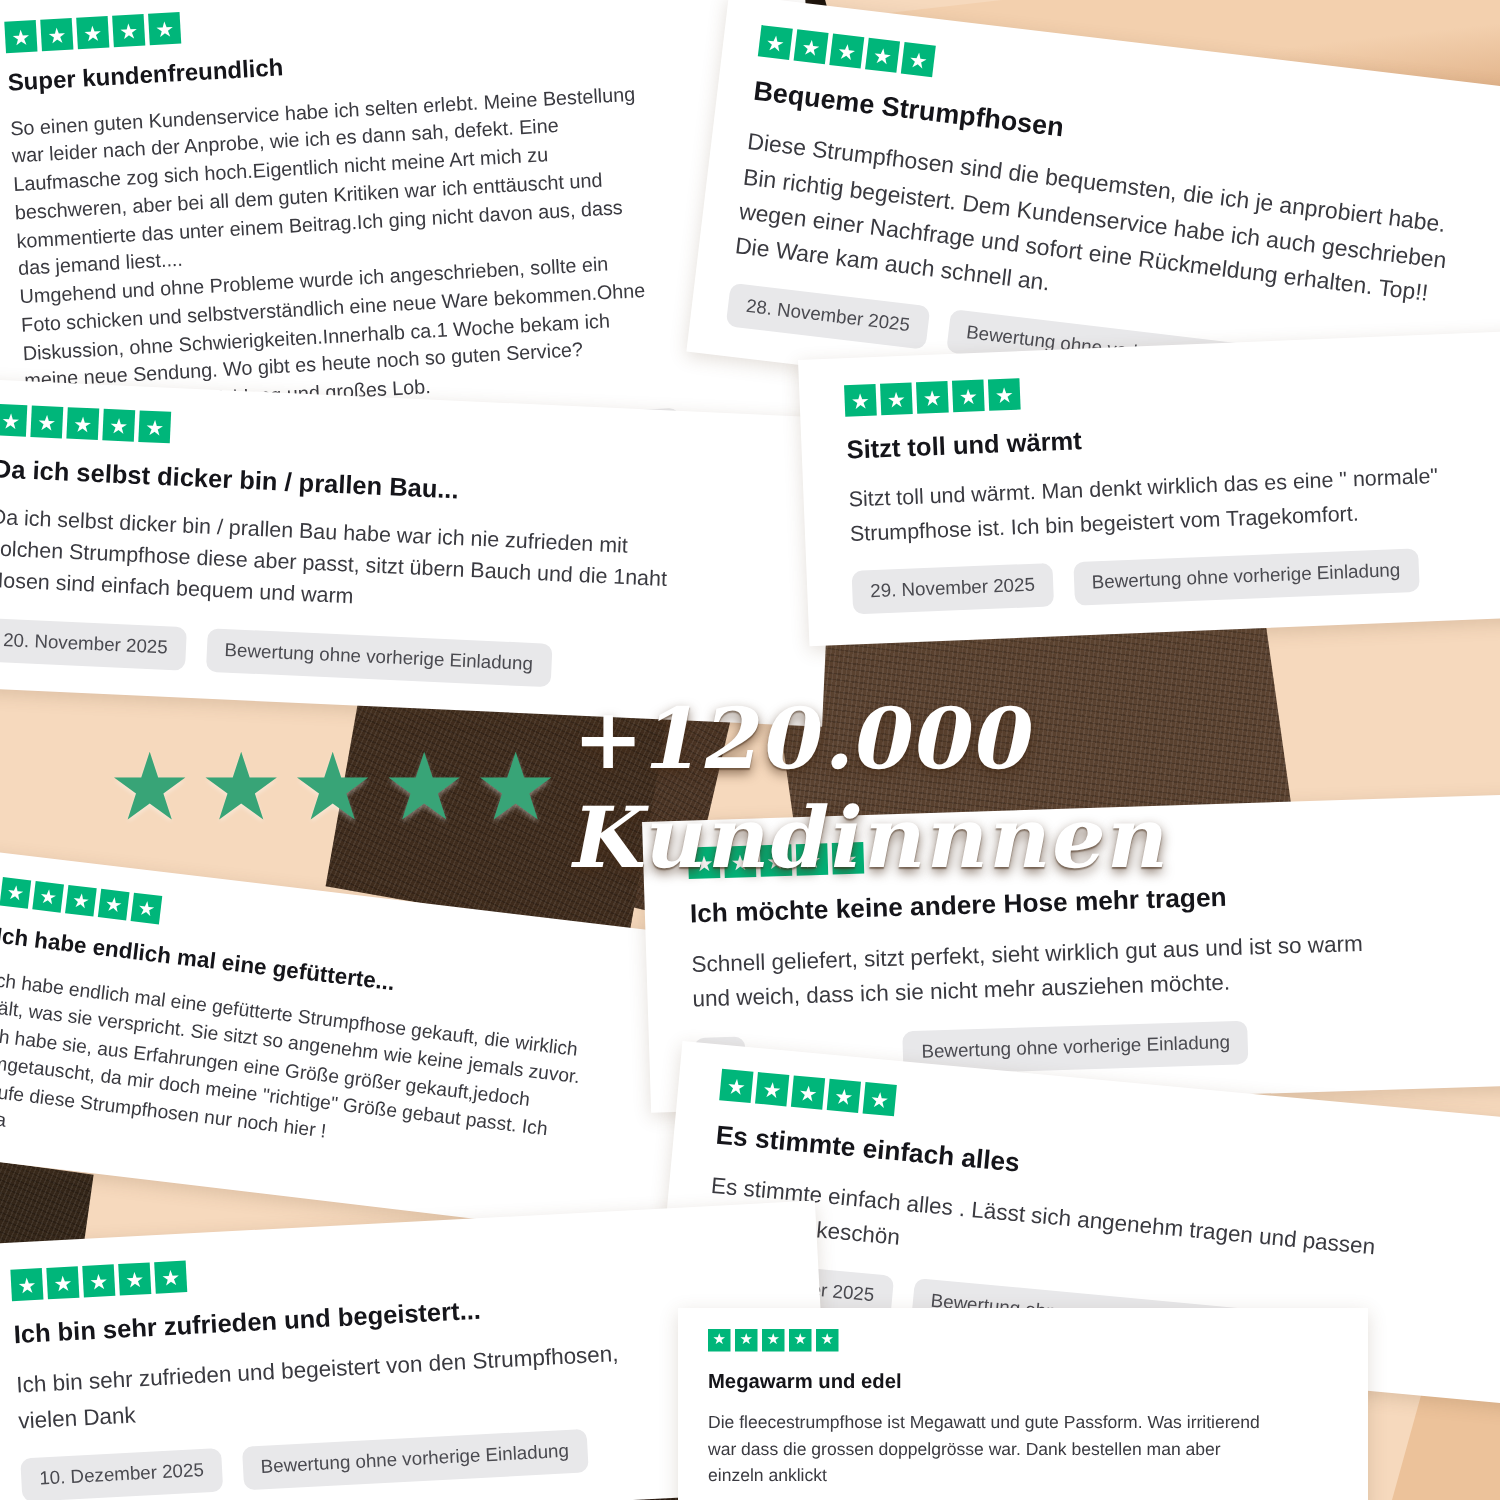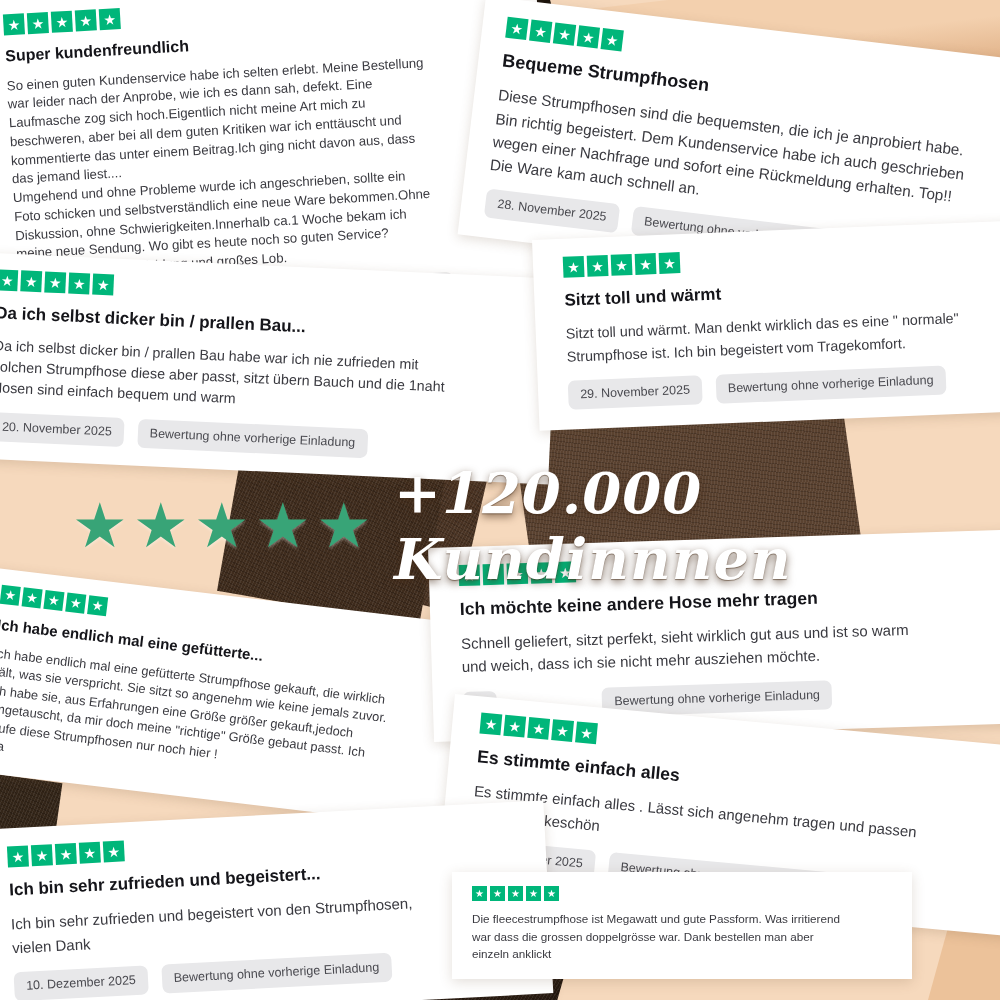--- a/index.html
+++ b/index.html
@@ -57,21 +57,21 @@
   .c6 .meta{gap:105px;}
   .c7{left:455px;top:694px;width:600px;transform:rotate(5.3deg);padding:16px 28px 18px;z-index:20;font-size:15px;line-height:1.55;}
   .c7 .title{font-size:17.5px;}
   .c8{left:-22px;top:830px;width:510px;transform:rotate(-3deg);padding:18px 28px 20px;z-index:22;font-size:15px;line-height:1.55;}
   .c8 .title{font-size:17px;}
   .c9{left:452px;top:872px;width:420px;transform:rotate(0deg);padding:14px 20px 16px;z-index:24;font-size:11.7px;line-height:1.5;}
   .c9 .title{font-size:13.5px;}
   .c9 .tp-star{width:15px;height:15px;}  .c9 .tp-star::before{font-size:10px;}
 
   
-  .banner{position:absolute;left:72px;top:460px;display:flex;align-items:center;gap:20px;z-index:30;justify-content:space-between;}
+  .banner{position:absolute;left:72px;top:460px;display:flex;align-items:center;gap:8px;z-index:30;justify-content:space-between;}
   .banner-stars{display:flex;}
   .big-star{width:0;height:0;}
   .big-star::before{content:"★";font-size:62px;line-height:72px;color:#38a477;
     text-shadow:0 2px 3px rgba(255,255,255,.35);margin-right:-4px;display:inline-block;width:58px;}
   .big-star{width:58px;height:72px;display:inline-block;}
   .banner-text{font-family:"DejaVu Serif",serif;font-style:italic;font-weight:600;
     font-size:56px;color:#fff;letter-spacing:1px;
     text-shadow:0 3px 8px rgba(70,45,25,.65),0 1px 1px rgba(70,45,25,.55);}
 </style>
 </head>
@@ -250,19 +250,20 @@
   </section>
 
   <section class="card c9">
     <div class="stars">
         <span class="tp-star"></span>
         <span class="tp-star"></span>
         <span class="tp-star"></span>
         <span class="tp-star"></span>
         <span class="tp-star"></span>
       </div>
+    <h3 class="title">Megawarm und edel</h3>
     <p class="body">Die fleecestrumpfhose ist Megawatt und gute Passform. Was irritierend
 war dass die grossen doppelgrösse war. Dank bestellen man aber
 einzeln anklickt</p>
 
   </section>
 
 </div>
 
 </body></html>

